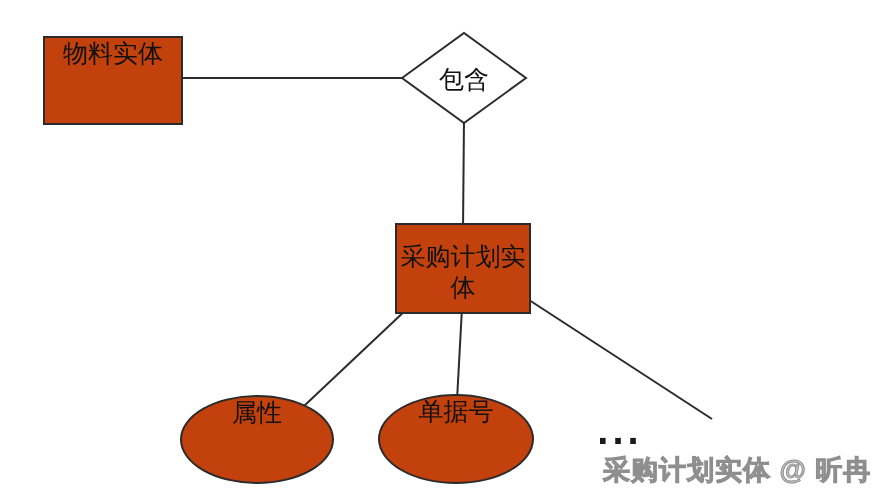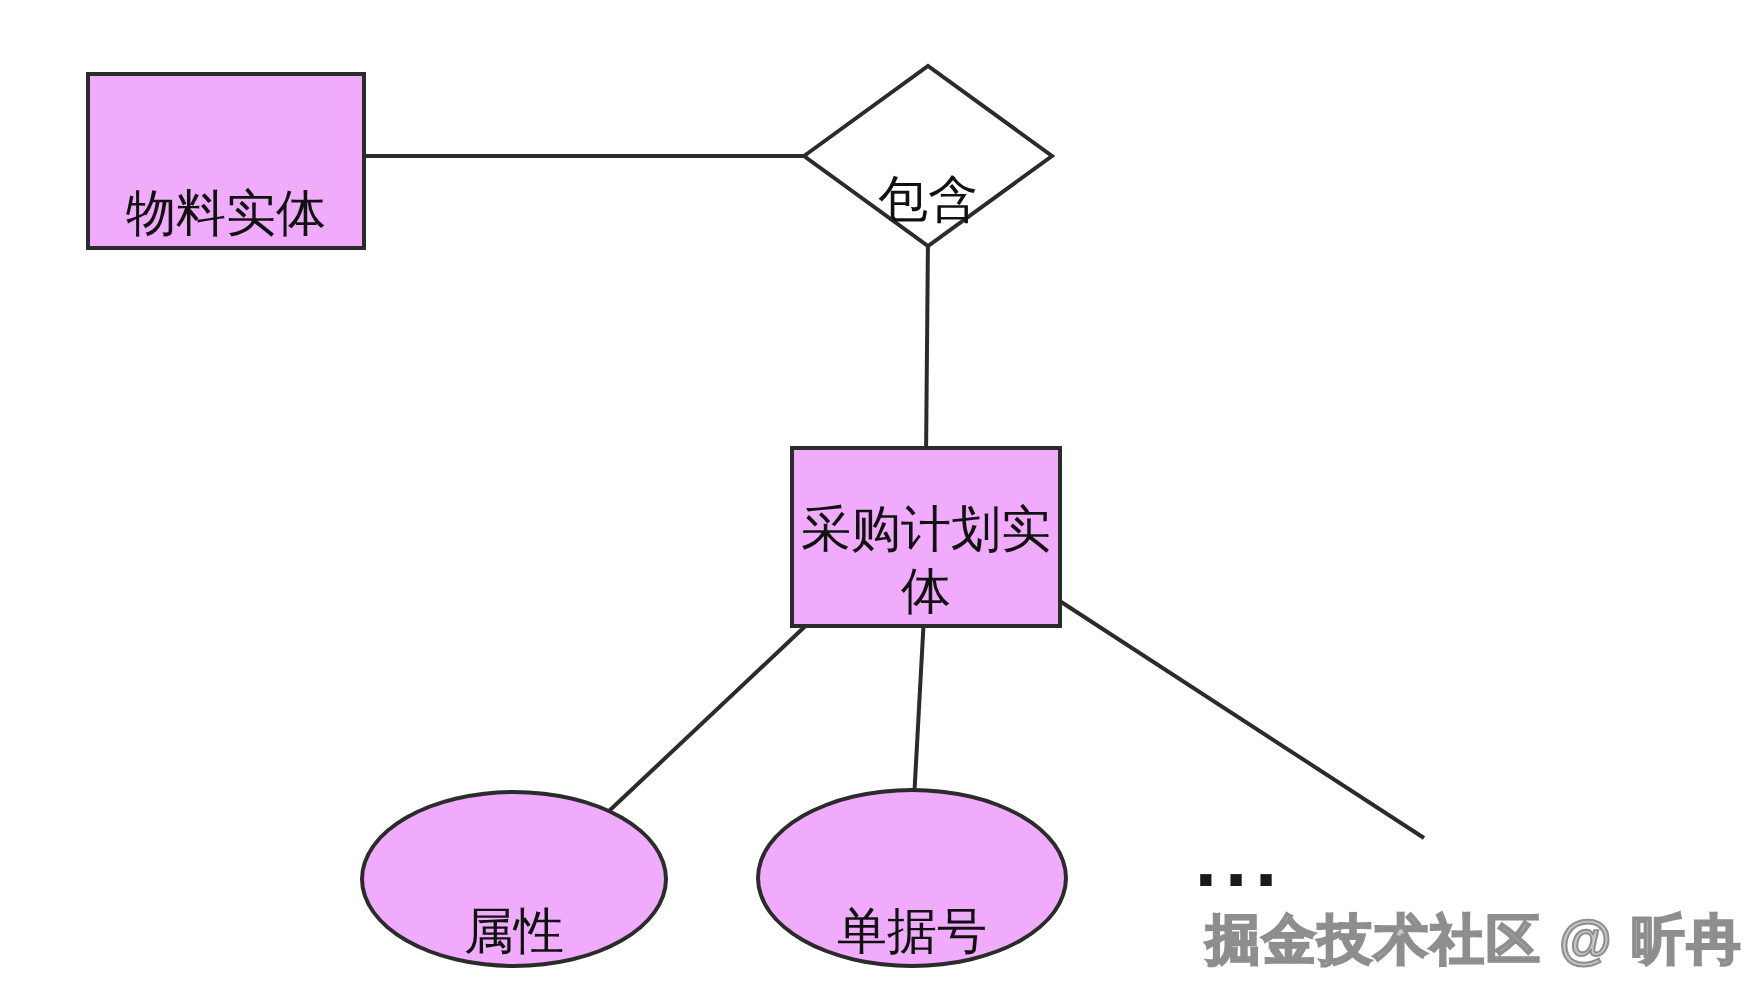--- a/index.html
+++ b/index.html
@@ -20,24 +20,24 @@
     position: absolute;
     left: 0;
     top: 0;
     width: 872px;
     height: 500px;
   }
   .node {
     position: absolute;
     box-sizing: border-box;
     display: flex;
-    align-items: flex-end;
+    align-items: flex-start;
     justify-content: center;
     text-align: center;
-    background: #f0abfc;
+    background: #c2410c;
     border: 2px solid #2b2b2b;
     font-size: 25px;
     line-height: 31px;
     color: #111111;
   }
   .node .label {
     display: block;
     width: 100%;
   }
   .entity-rect {  }
@@ -49,22 +49,22 @@
     display: flex;
     align-items: center;
     justify-content: center;
     text-align: center;
     font-size: 25px;
     color: #111111;
     background: transparent;
     border: none;
   }
   #node-material-entity   { left: 43px;  top: 36px;  width: 140px; height: 89px; }
-  #diamond-label-contains { left: 404px; top: 58px;  width: 120px; height: 42px; margin-top: 20px; }
-  #node-purchase-plan     { left: 395px; top: 223px; width: 136px; height: 91px; padding: 0 2px; }
+  #diamond-label-contains { left: 404px; top: 58px;  width: 120px; height: 42px; }
+  #node-purchase-plan     { left: 395px; top: 223px; width: 136px; height: 91px; padding: 16px 2px; }
   #node-attribute         { left: 180px; top: 395px; width: 154px; height: 89px; }
   #node-document-number   { left: 378px; top: 394px; width: 156px; height: 90px; }
   #node-status            { left: 698px; top: 393px; width: 157px; height: 90px; }
   #ellipsis-mark {
     position: absolute;
     left: 588px;
     top: 406px;
     width: 64px;
     height: 48px;
     line-height: 48px;
@@ -118,15 +118,15 @@
     <span class="label">单据号</span>
   </div>
 
   <div id="node-attribute" class="node attribute-ellipse">
     <span class="label">属性</span>
   </div>
 
   <div id="ellipsis-mark">...</div>
 
 
-  <div id="watermark">掘金技术社区 @ 昕冉</div>
+  <div id="watermark">采购计划实体 @ 昕冉</div>
 
 </div>
 
 </body></html>

